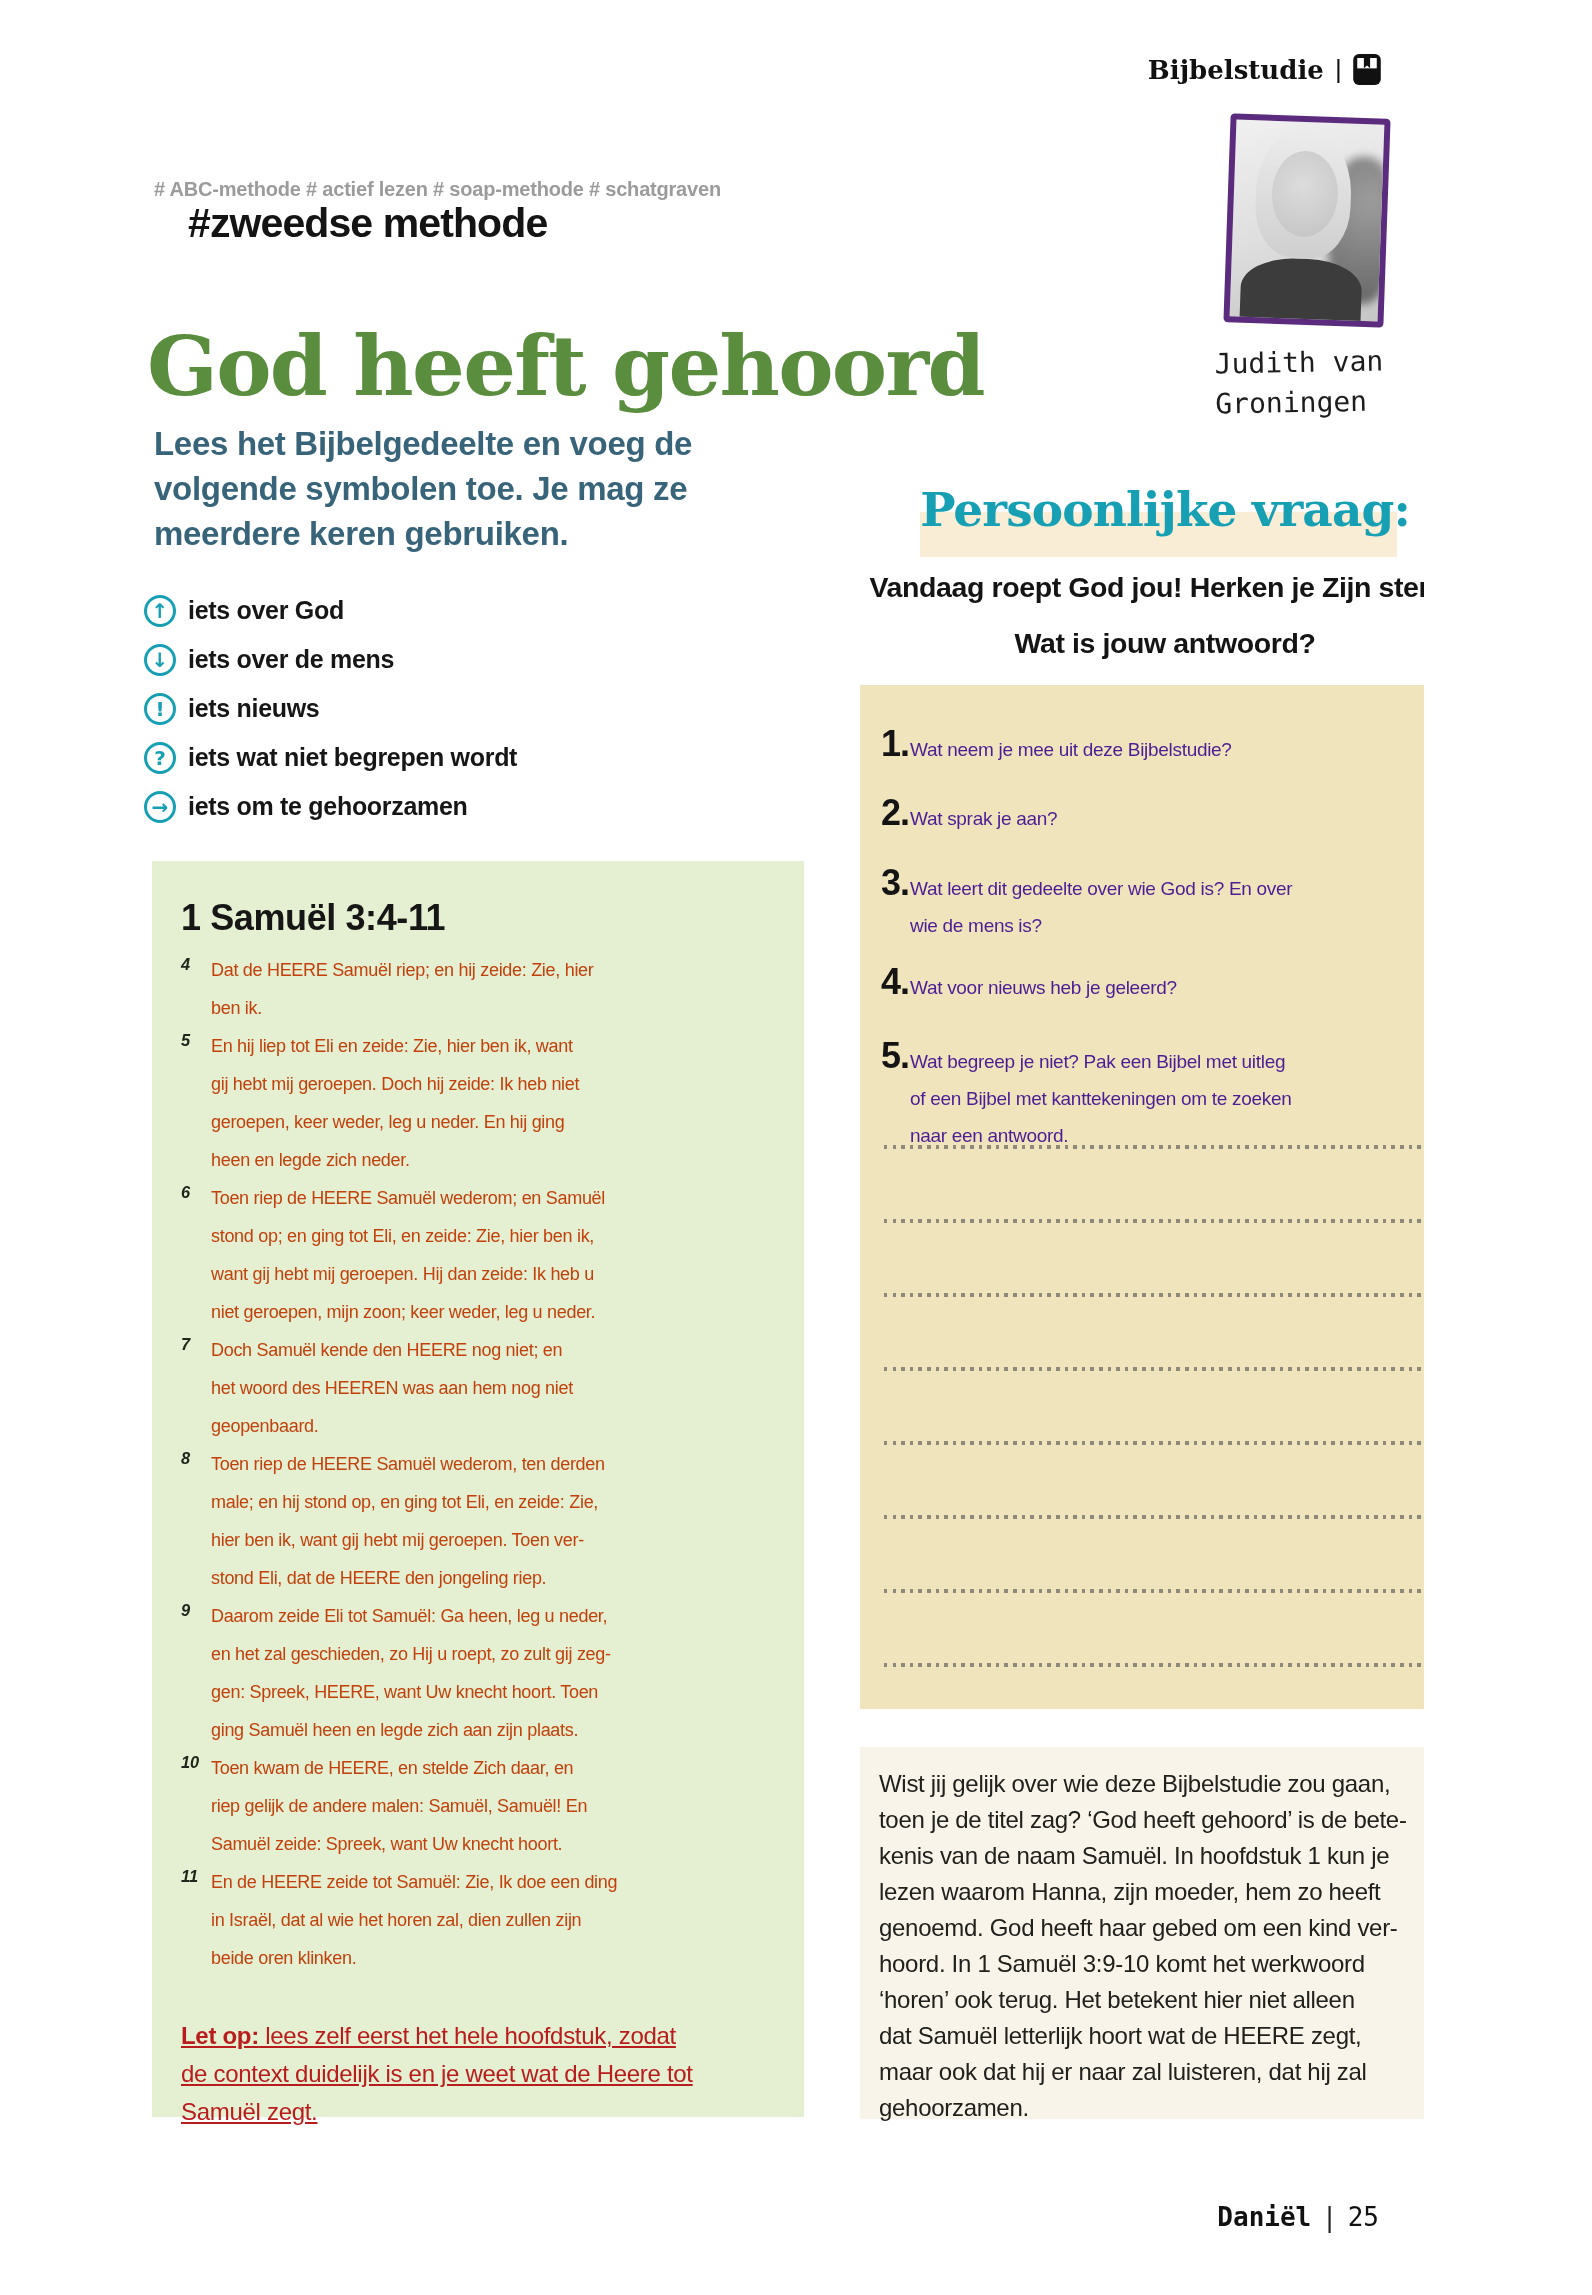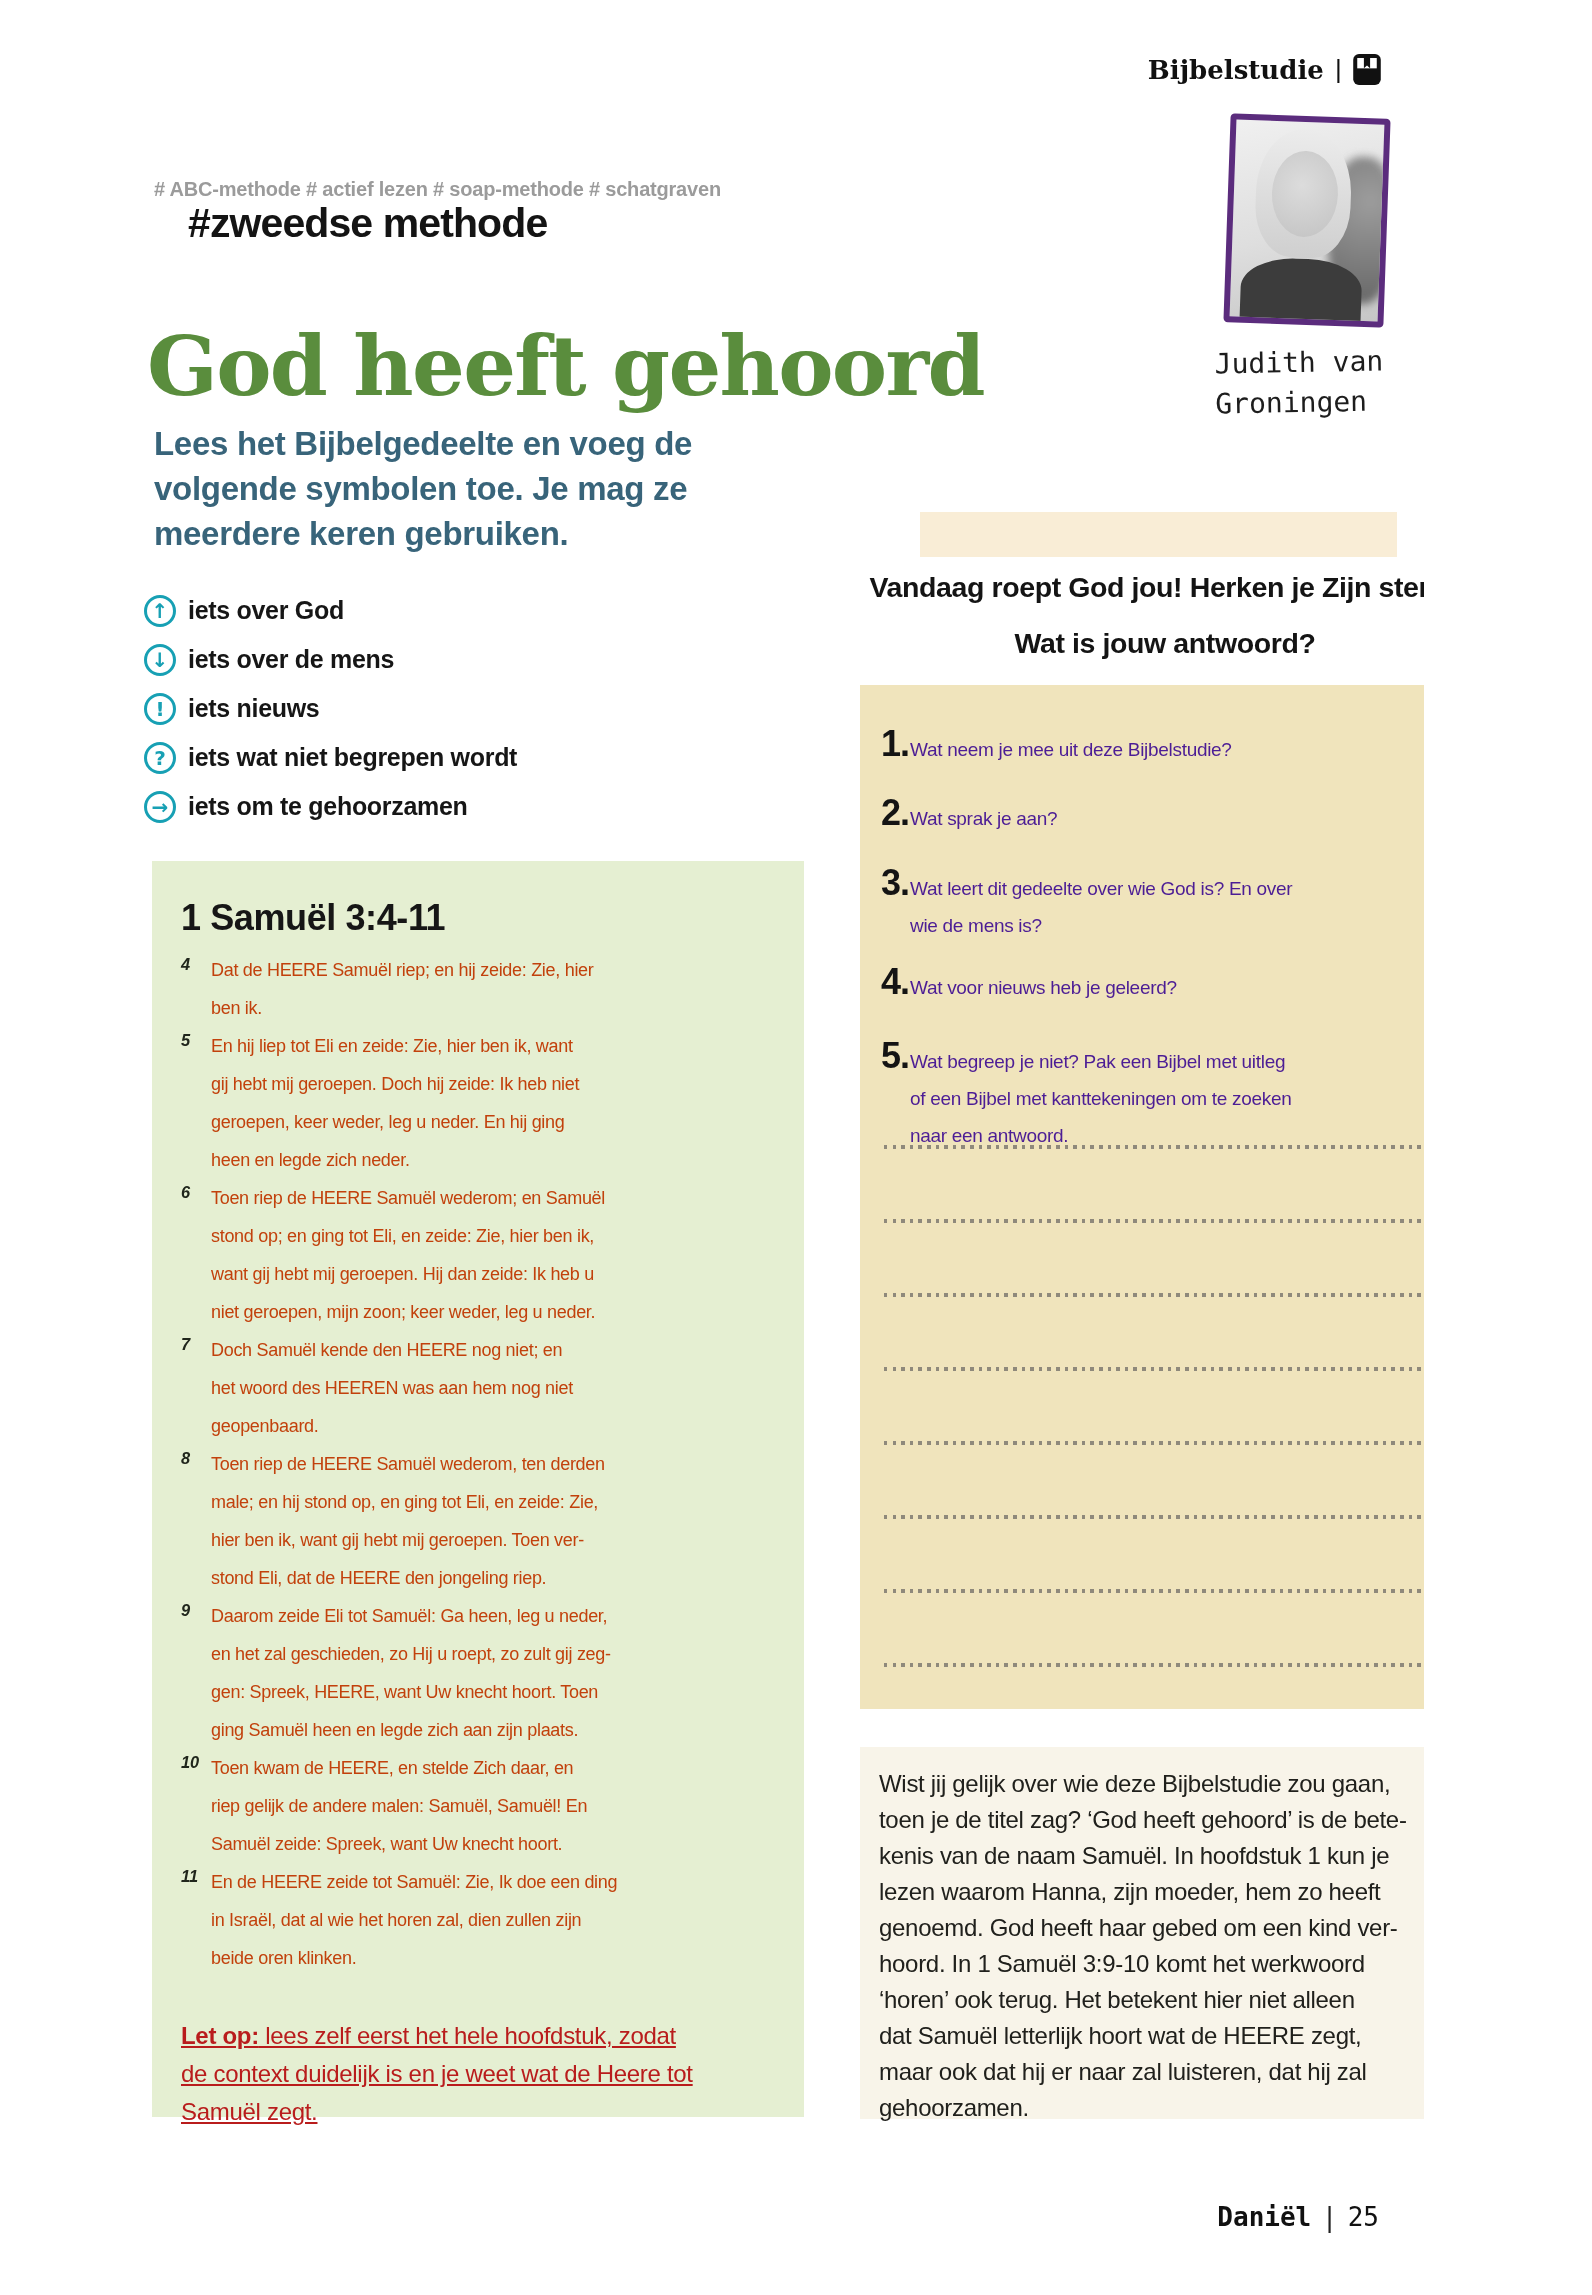--- a/index.html
+++ b/index.html
@@ -204,20 +204,21 @@
   <div class="photo-frame">
     <div class="ph-foliage"></div>
     <div class="ph-hair"></div>
     <div class="ph-face"></div>
     <div class="ph-body"></div>
   </div>
   <div class="author-caption">Judith van
 Groningen</div>
 
   <div class="pq-bar"></div>
+  <div class="pq-heading">Persoonlijke vraag:</div>
   <div class="pq-sub1">Vandaag roept God jou! Herken je Zijn stem?</div>
   <div class="pq-sub2">Wat is jouw antwoord?</div>
 
   <div class="questions-box">
     <div class="q q-m1">
       <span class="q-num">1.</span>
       <span class="q-text">Wat neem je mee uit deze Bijbelstudie?</span>
     </div>
     <div class="q q-m2">
       <span class="q-num">2.</span>

